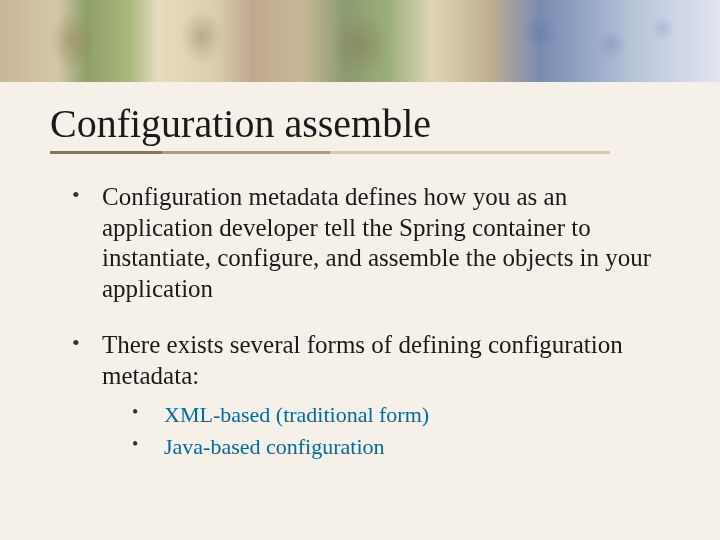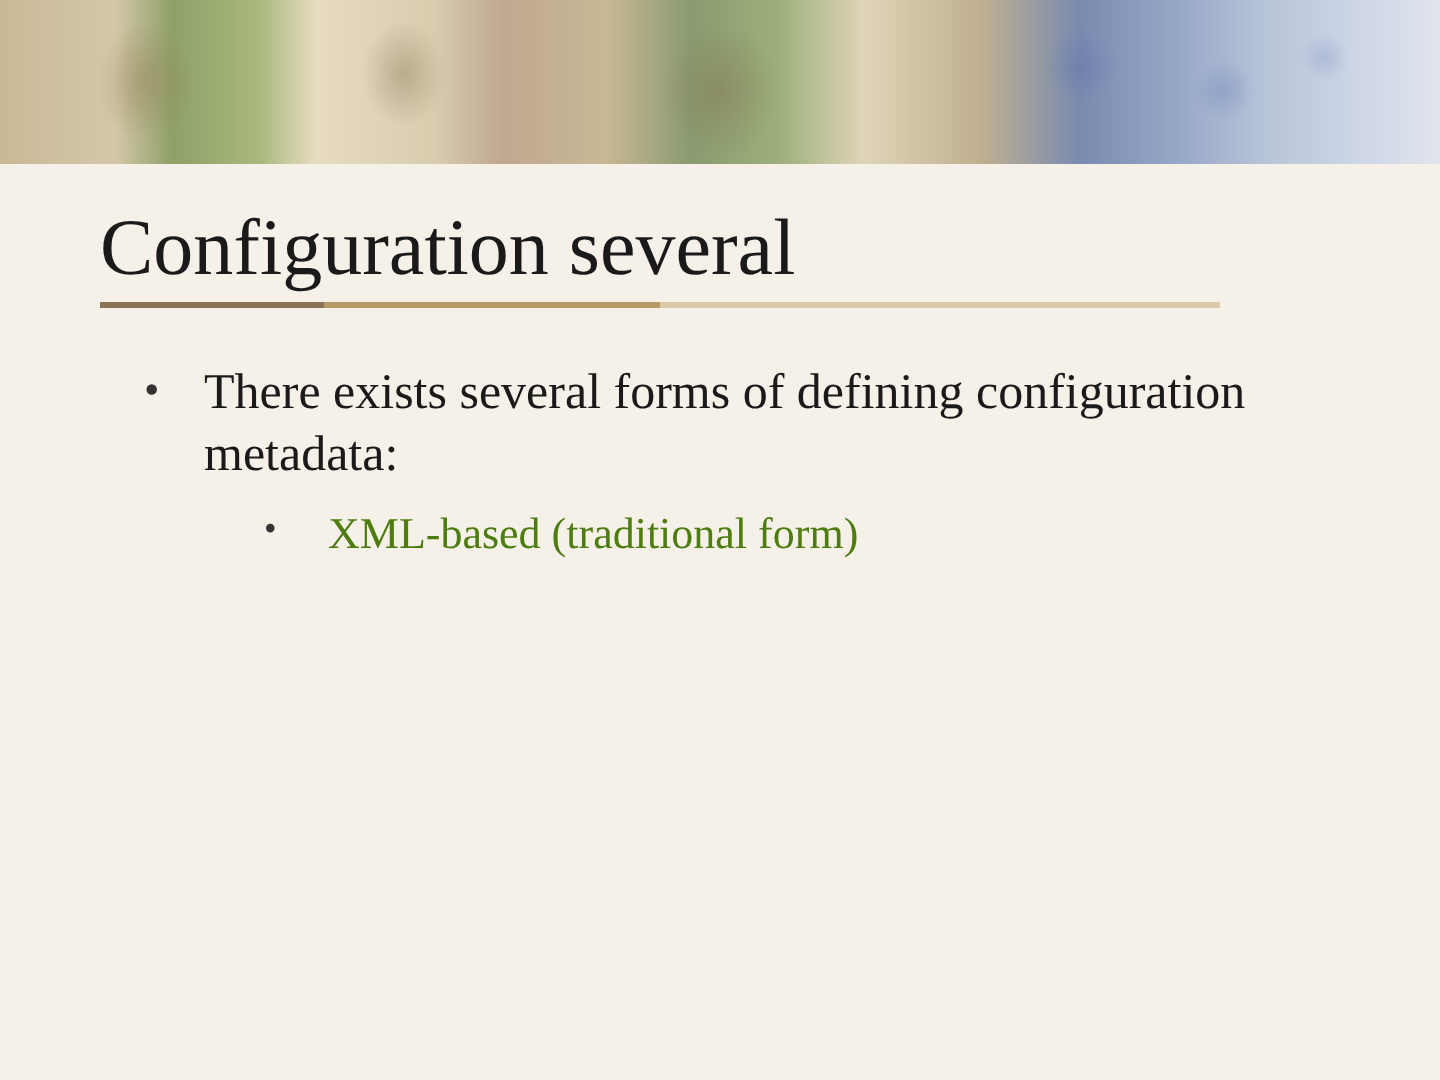--- a/index.html
+++ b/index.html
@@ -77,46 +77,50 @@
   }
   .sub-list {
     list-style: none;
     margin-top: 8px;
     padding-left: 30px;
   }
   .sub-list > li {
     position: relative;
     font-size: 22px;
     line-height: 1.45;
-    color: #4d7c0f;
+    color: #0369a1;
     padding-left: 32px;
   }
   .sub-list > li::before {
     content: "•";
     position: absolute;
     left: 0;
     top: 0;
     font-size: 18px;
     color: #333;
   }
 </style>
 </head>
 <body>
 
 <div class="banner"></div>
 
 <div class="content">
-  <h1 class="title">Configuration several</h1>
+  <h1 class="title">Configuration assemble</h1>
   <div class="title-underline">
     <div class="seg-a"></div>
       <div class="seg-b"></div>
       <div class="seg-c"></div>
   </div>
 
   <ul class="bullet-list">
     <li>
+      <span>Configuration metadata defines how you as an application developer tell the Spring container to instantiate, configure, and assemble the objects in your application</span>
+    </li>
+    <li>
       <span>There exists several forms of defining configuration metadata:</span>
       <ul class="sub-list">
         <li>XML-based  (traditional form)</li>
+        <li>Java-based configuration</li>
       </ul>
     </li>
   </ul>
 </div>
 
 </body></html>

